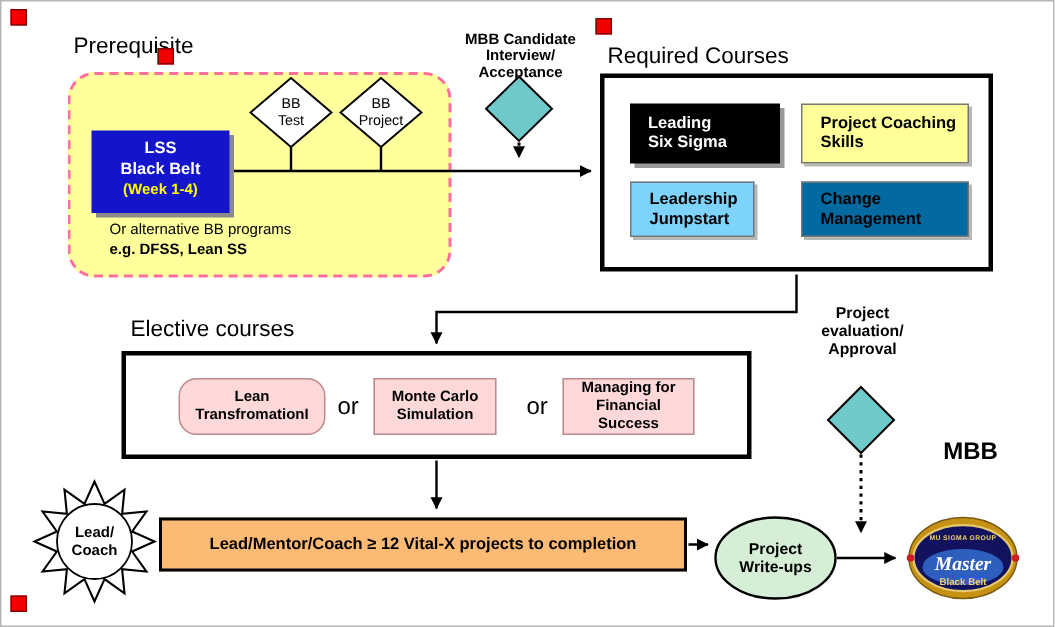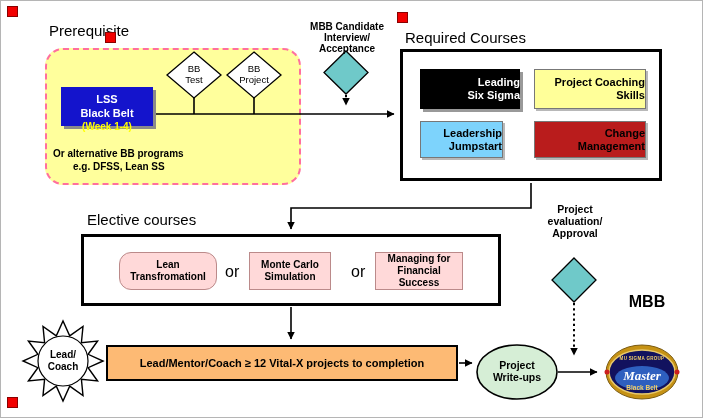--- a/index.html
+++ b/index.html
@@ -25,36 +25,36 @@
   
   .title { font-size: 15px; white-space: nowrap; }
   .t-prereq { left: 48px;  top: 21px; }
   .t-req    { left: 404px; top: 28px; }
   .t-elec   { left: 86px;  top: 210px; }
 
   
   .mbb-txt  { left: 296px; top: 20px;   width: 100px; text-align: center; font-weight: bold; font-size: 10px; line-height: 11px; }
   .eval-txt { left: 531px; top: 202px; width: 86px;  text-align: center; font-weight: bold; font-size: 10.5px; line-height: 12px; }
   .cert-txt { left: 596px; top: 292px; width: 100px; text-align: center; font-weight: bold; font-size: 16px; line-height: 18px; }
-  .alt1 { left: 52px; top: 147px; font-weight: bold; font-size: 10px; }
+  .alt1 { left: 72px; top: 147px; font-weight: normal; font-size: 10px; }
   .alt2 { left: 72px; top: 160px; font-weight: bold; font-size: 10px; }
 
   
-  .lss-box { left: 60px; top: 86px; width: 92px; height: 39px; background: #1414CC;
+  .lss-box { left: 60px; top: 86px; width: 92px; height: 55px; background: #1414CC;
     box-shadow: 3px 3px 0 #8a8a8a; color: #fff; text-align: center; font-weight: bold;
     font-size: 11px; line-height: 14px; padding-top: 5px; }
   .lss-box .week { color: #FFFF00; font-size: 10px; }
 
   
-  .course { display: flex; flex-direction: column; align-items: flex-end; justify-content: center;
-    text-align: center; font-weight: bold; font-size: 11px; line-height: 13px; }
+  .course { display: flex; flex-direction: column; align-items: flex-start; justify-content: center;
+    text-align: center; font-weight: bold; font-size: 11px; line-height: 13px; padding-left: 12px; }
   .c-black  { left: 419px; top: 68px;  width: 100px; height: 40px; background: #000; color: #fff; box-shadow: 3px 3px 0 #999; }
   .c-yellow { left: 533px; top: 68px;  width: 112px; height: 40px; background: #FFFF99; border: 1px solid #777; box-shadow: 2px 2px 0 #b8b8b8; }
   .c-orange { left: 419px; top: 120px; width: 83px; height: 37px; background: #7dd3fc; border: 1px solid #777; box-shadow: 2px 2px 0 #b8b8b8; }
-  .c-blue   { left: 533px; top: 120px; width: 112px; height: 37px; background: #b91c1c; border: 1px solid #777; box-shadow: 2px 2px 0 #b8b8b8; }
+  .c-blue   { left: 533px; top: 120px; width: 112px; height: 37px; background: #0369a1; border: 1px solid #777; box-shadow: 2px 2px 0 #b8b8b8; }
 
   
   .pink { background: #FFD9D9; border: 1px solid #bb8a8a; display: flex; flex-direction: column;
     align-items: center; justify-content: center; text-align: center; font-weight: bold;
     font-size: 10px; line-height: 12px; }
   .p1 { left: 118px; top: 251px; width: 98px;  height: 38px; border-radius: 12px; }
   .p2 { left: 248px; top: 251px; width: 82px;  height: 38px; }
   .p3 { left: 374px; top: 251px; width: 88px; height: 38px; }
   .or { font-size: 16px; width: 24px; text-align: left; }
   .or1 { left: 224px; top: 262px; }

